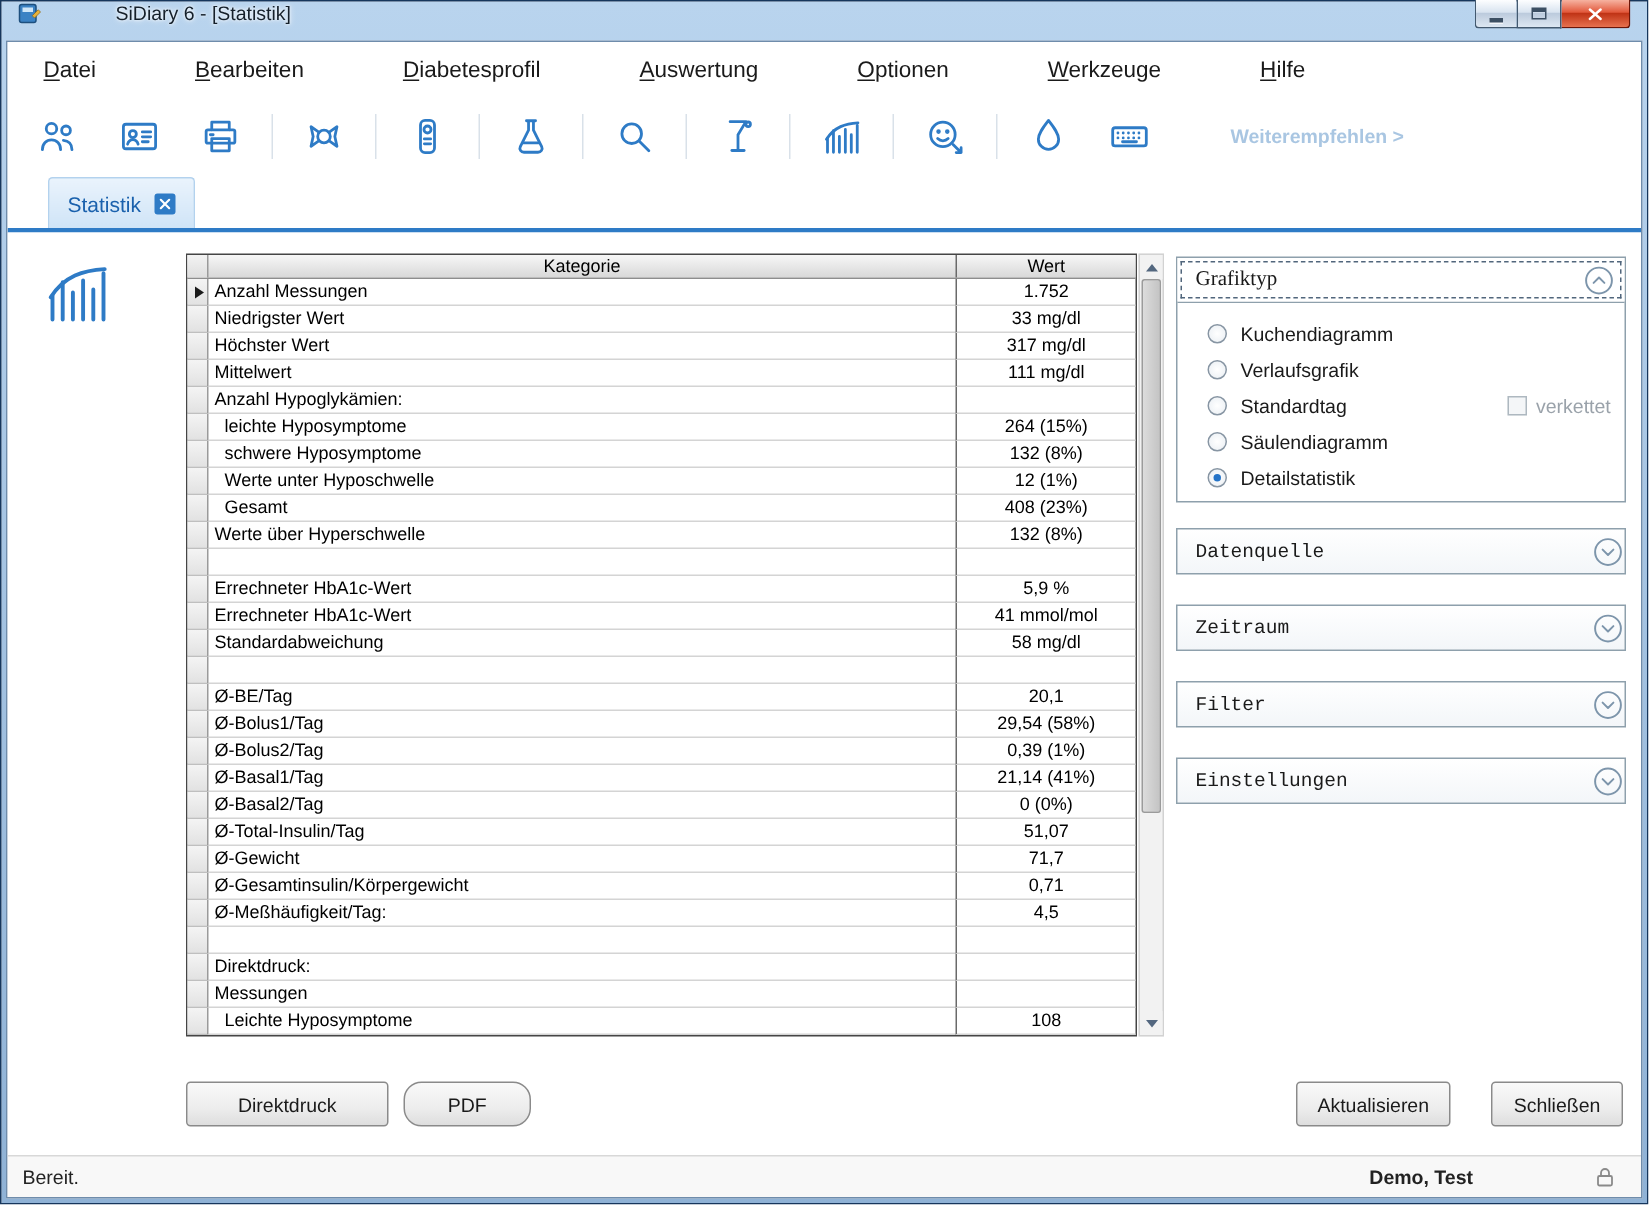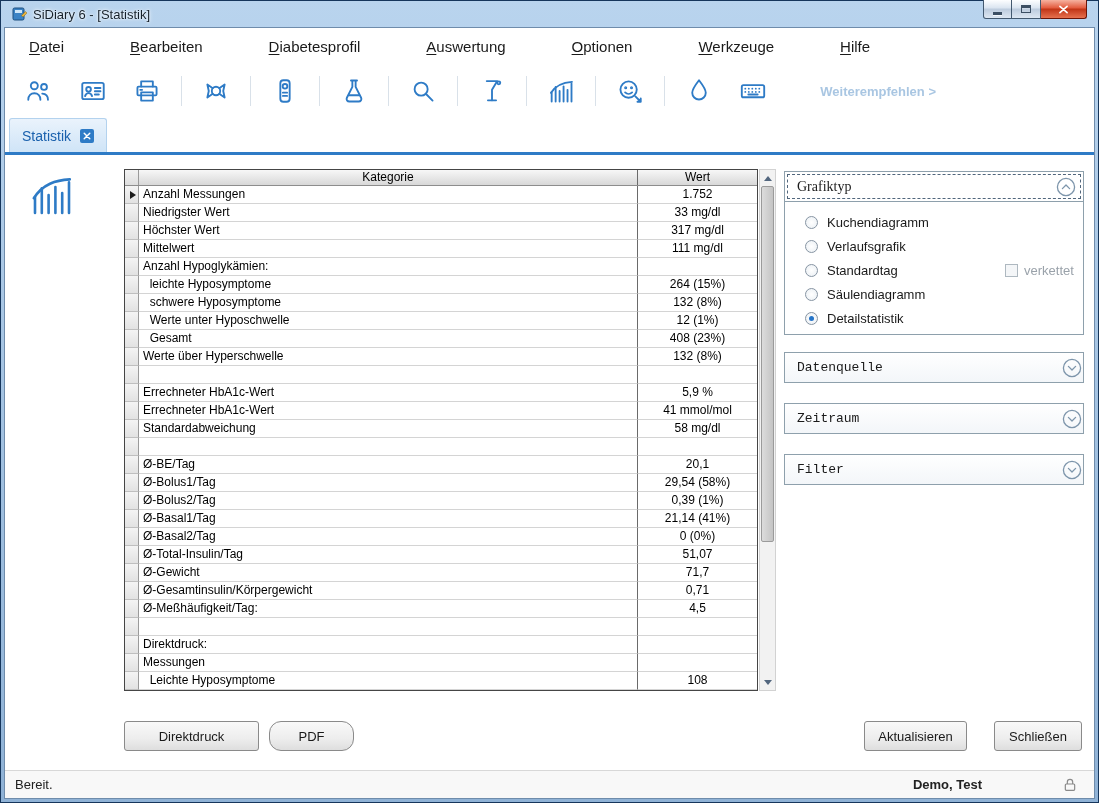--- a/index.html
+++ b/index.html
@@ -5,21 +5,21 @@
   * { box-sizing: border-box; margin: 0; padding: 0; }
   html,body { width:1099px; height:803px; overflow:hidden; font-family:"Liberation Sans",sans-serif; }
   .window {
     width:1099px; height:803px; position:relative;
     background:linear-gradient(#b9d4ee,#8fb2d6);
     border:1px solid #16365c;
     padding:0 3px 3px 3px;
     display:flex; flex-direction:column;
   }
   
-  .titlebar { height:26px; display:flex; align-items:center; padding:0 6px; position:relative; flex:0 0 auto; }
+  .titlebar { height:26px; display:flex; padding:0 6px; position:relative; flex:0 0 auto;gap:44px; }
   .appicon { width:16px; height:16px; margin:0 5px 0 2px; display:inline-flex; }
   .title { font-size:13px; color:#15202b; text-shadow:0 0 4px #fff,0 0 2px #fff; }
   .win-controls { position:absolute; top:-1px; right:8px; display:flex; }
   .win-btn { width:29px; height:19px; border:1px solid #43596f; border-top:none;
     background:linear-gradient(#fdfeff,#d9e4f0 45%,#bccbdd 50%,#dde7f2);
     display:flex; align-items:center; justify-content:center; }
   .win-btn.first { border-radius:0 0 0 3px; }
   .win-btn.mid { border-left:none; }
   .win-btn.close { width:46px; border-left:none; border-radius:0 0 3px 0; border-color:#6b1508;
     background:linear-gradient(#f6b2a0,#e2593c 45%,#c03416 50%,#e7714f); }
@@ -32,21 +32,21 @@
   .menu-item { font-size:15px; color:#1a1a1a; padding:4px 10px; cursor:default; }
   
   .toolbar { height:54px; display:flex; align-items:center; padding-left:12px; position:relative; flex:0 0 auto; background:#fff; }
   .tools { display:flex; align-items:center; }
   .tool-btn { width:44px; height:40px; display:flex; align-items:center; justify-content:center; margin-right:10px; }
   .tsep { width:1px; height:30px; background:#d9e1e9; margin:0 12px 0 2px; }
   .referral { position:absolute; right:158px; top:50%; transform:translateY(-50%);
     color:#a9c6e2; font-weight:bold; font-size:13px; }
   
   .tabbar { height:37px; position:relative; background:#fff; border-bottom:3px solid #2e7bc6; flex:0 0 auto; display:flex; align-items:flex-end; }
-  .tab { margin-left:4px; height:34px; display:inline-flex; align-items:center; gap:9px; padding:0 12px;
+  .tab { margin-left:27px; height:34px; display:inline-flex; align-items:center; gap:9px; padding:0 12px;
     background:linear-gradient(#eaf3fc,#cfe4f7); border:1px solid #b3d2ee; border-bottom:none;
     border-radius:3px 3px 0 0; color:#1a61ad; font-size:14px; }
   .tab-close { width:14px; height:14px; background:#2e7bc6; border-radius:2px; display:inline-flex; align-items:center; justify-content:center; }
   
   .content { flex:1 1 auto; position:relative; background:#fff; }
   .margin-icon { position:absolute; left:18px; top:16px; }
   
   .table-area { position:absolute; left:119px; top:14px; display:flex; }
   .grid { width:634px; border:1px solid #454545; background:#fff; }
   .ghead { display:flex; height:16px; background:linear-gradient(#f7f7f7,#d8d8d8); border-bottom:1px solid #8d8d8d; }
@@ -473,20 +473,29 @@
   </div>
             <div class="panel-collapsed">
     <span class="panel-title">Filter</span>
     <span class="chev">
                 <svg width="20" height="20" viewBox="0 0 20 20" fill="none" stroke="#7d95ab" stroke-width="1.3">
                   <circle cx="10" cy="10" r="8.6"></circle>
                   <path d="m6.4 8.4 3.6 3.6 3.6-3.6" stroke-linecap="round" stroke-linejoin="round"></path>
                 </svg>
               </span>
   </div>
+            <div class="panel-collapsed">
+    <span class="panel-title">Einstellungen</span>
+    <span class="chev">
+                <svg width="20" height="20" viewBox="0 0 20 20" fill="none" stroke="#7d95ab" stroke-width="1.3">
+                  <circle cx="10" cy="10" r="8.6"></circle>
+                  <path d="m6.4 8.4 3.6 3.6 3.6-3.6" stroke-linecap="round" stroke-linejoin="round"></path>
+                </svg>
+              </span>
+  </div>
           </div>
       </div>
 
       <div class="btn" style="left:119px; width:135px;">Direktdruck</div>
       <div class="btn" style="left:264px; width:85px;border-radius:12px;">PDF</div>
       <div class="btn" style="left:859px; width:103px;">Aktualisieren</div>
       <div class="btn" style="left:989px; width:88px;">Schließen</div>
 
     </div>
 

